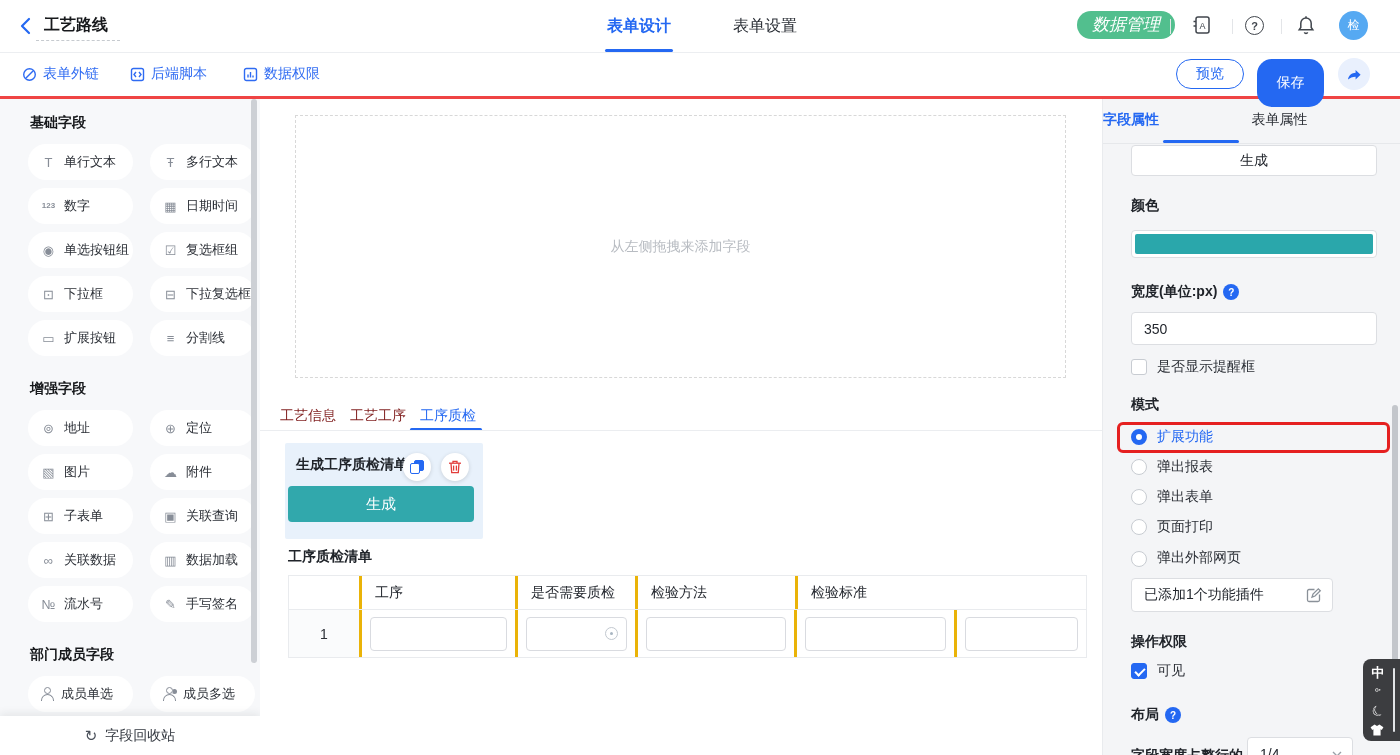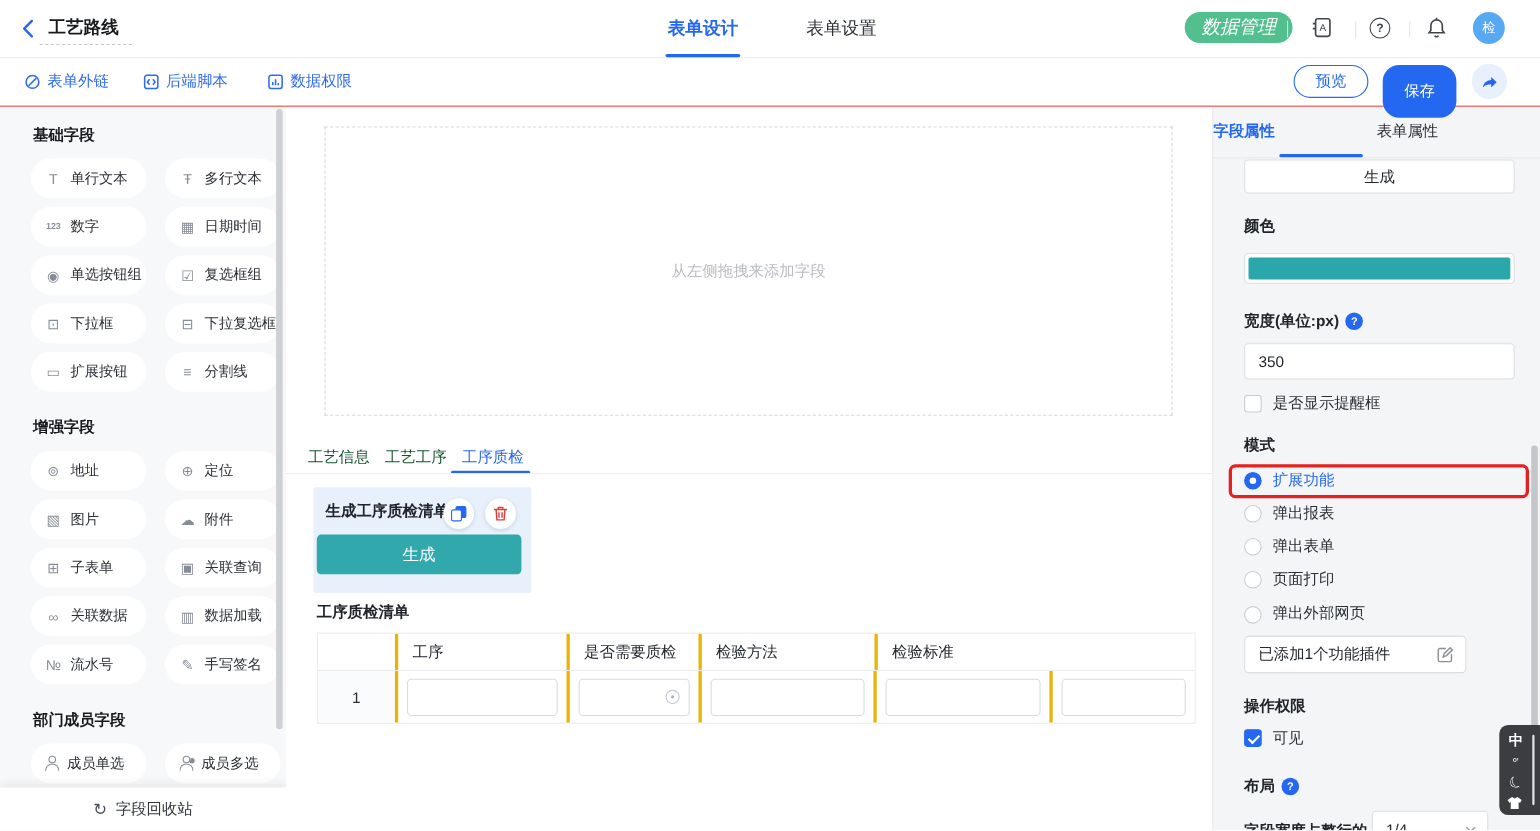--- a/index.html
+++ b/index.html
@@ -22,21 +22,21 @@
   .hicon{position:absolute;top:14px;width:22px;height:22px;cursor:pointer;}
   .help-circle{position:absolute;left:1245px;top:16px;width:19px;height:19px;border:1.6px solid #41464d;
                border-radius:50%;box-sizing:border-box;cursor:pointer;}
   .help-circle::after{content:"?";position:absolute;left:0;right:0;top:0;bottom:0;display:flex;
                align-items:center;justify-content:center;font-size:11px;color:#41464d;font-weight:700;}
   .avatar{position:absolute;left:1339px;top:11px;width:29px;height:29px;border-radius:50%;background:#56a9f2;
           color:#fff;font-size:12px;display:flex;align-items:center;justify-content:center;cursor:pointer;}
 
   
   .subbar{position:absolute;left:0;top:52px;width:1400px;height:44px;background:#fff;
-          border-bottom:1px solid #ef4444;z-index:9;}
+          border-bottom:3px solid #ef4444;z-index:9;}
   .tool-link{position:absolute;top:0;height:44px;display:flex;align-items:center;gap:6px;
              color:#2f6bf2;font-size:14px;cursor:pointer;}
   .btn-outline{position:absolute;left:1176px;top:7px;width:68px;height:30px;border:1px solid #2468f2;
                border-radius:15px;color:#2468f2;font-size:14px;display:flex;align-items:center;
                justify-content:center;box-sizing:border-box;background:#fff;cursor:pointer;}
   .btn-primary{position:absolute;left:1257px;top:7px;width:67px;height:48px;border-radius:15px;
                background:#2468f2;color:#fff;font-size:14px;display:flex;align-items:center;
                justify-content:center;cursor:pointer;}
   .btn-share{position:absolute;left:1338px;top:6px;width:32px;height:32px;border-radius:50%;
              background:#e9f0fd;display:flex;align-items:center;justify-content:center;cursor:pointer;}
@@ -64,21 +64,21 @@
              justify-content:center;gap:8px;cursor:pointer;}
   .sb-footer .ric{font-size:15px;color:#4a505a;}
   .sb-footer .rlb{font-size:14px;color:#32373f;}
 
   
   .canvas{position:absolute;left:260px;top:96px;width:842px;height:659px;background:#fff;}
   .drop-zone{position:absolute;left:35px;top:19px;width:769px;height:261px;border:1px dashed #d8d8d8;
              display:flex;align-items:center;justify-content:center;}
   .drop-zone span{font-size:14px;color:#b8bcc2;}
   .ctabs{position:absolute;left:20px;top:311px;display:flex;gap:14px;font-size:14px;}
-  .ctab{width:56px;text-align:center;color:#14532d;cursor:pointer;}
+  .ctab{width:56px;text-align:center;color:#7f1d1d;cursor:pointer;}
   .ctab.active{color:#2468f2;}
   .ctab-underline{position:absolute;left:150px;top:332px;width:72px;height:3px;background:#2468f2;border-radius:2px;}
   .ctab-divider{position:absolute;left:0;top:334px;width:842px;height:1px;background:#ebedf0;}
   .field-card{position:absolute;left:25px;top:347px;width:198px;height:96px;background:#e8f1fb;border-radius:2px;}
   .fc-label{position:absolute;left:11px;top:13px;font-size:14px;font-weight:700;color:#20242a;}
   .fc-circle{position:absolute;top:10px;width:28px;height:28px;border-radius:50%;background:#fff;
              box-shadow:0 1px 4px rgba(0,0,0,.14);display:flex;align-items:center;justify-content:center;cursor:pointer;}
   .fc-copy{left:118px;}
   .fc-del{left:156px;}
   .i-copy{position:relative;width:14px;height:14px;}

